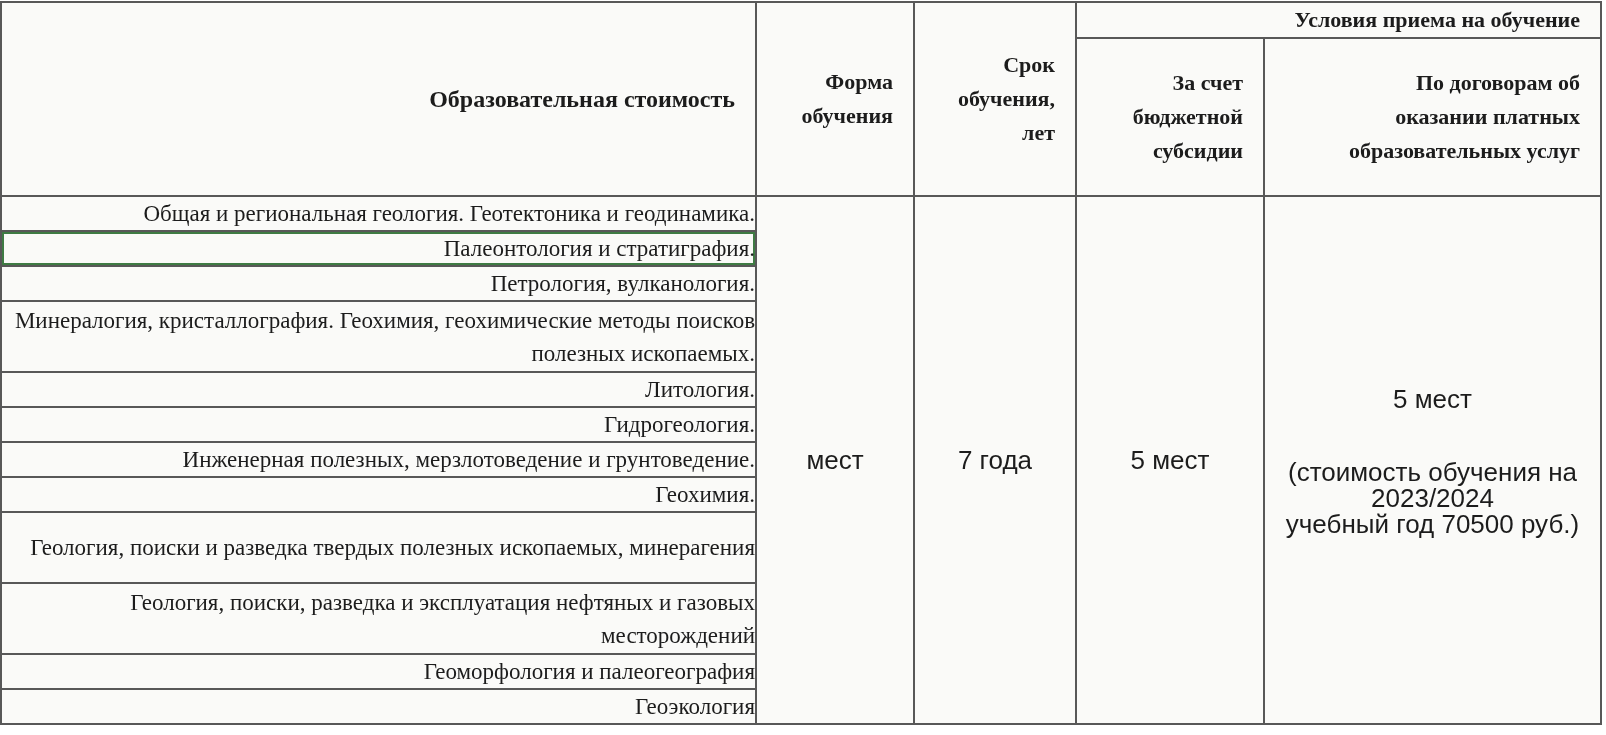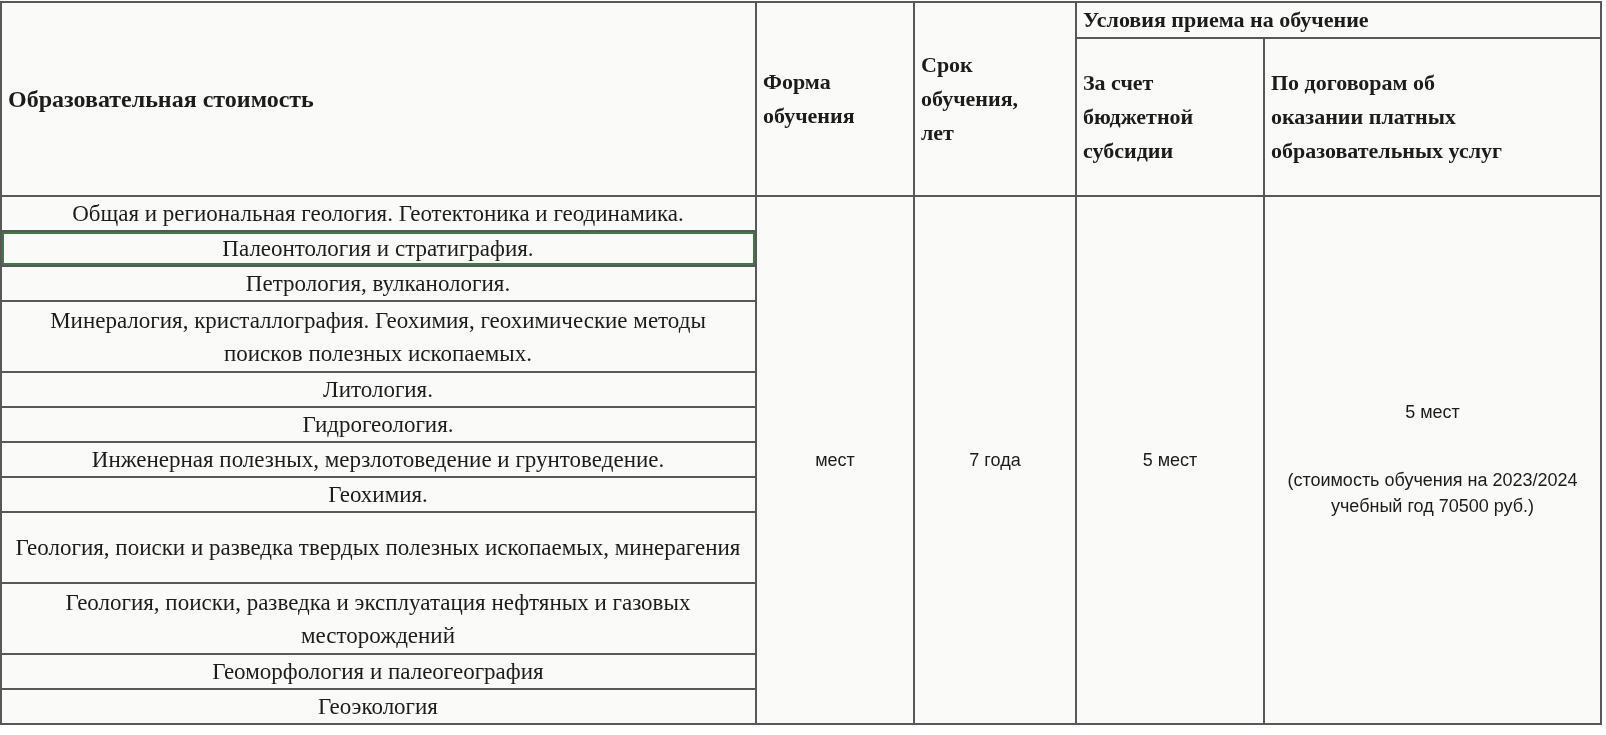--- a/index.html
+++ b/index.html
@@ -8,32 +8,32 @@
   .sheet{position:relative;width:1606px;height:735px;}
   table.adm{border-collapse:collapse;table-layout:fixed;
             width:1600px;margin:1px 0 0 0;background:#fafaf8;
             border:2px solid #8e8e8e;}
   col.c-program{width:755px;}
   col.c-form{width:158px;}
   col.c-duration{width:162px;}
   col.c-budget{width:188px;}
   col.c-paid{width:337px;}
   th,td{border:2px solid #585858;vertical-align:middle;overflow:hidden;}
-  thead th{font-weight:bold;text-align:left;font-size:22px;line-height:34px;padding:0 6px;}
+  thead th{font-weight:bold;text-align:right;font-size:22px;line-height:34px;padding:0 20px;}
   tr.hr1{height:36px;}
   tr.hr2{height:158px;}
   th.main{font-size:24px;}
   .pre{white-space:pre-line;}
   tbody tr{height:35px;}
   tbody tr.tall{height:71px;}
-  td.program{font-size:23px;line-height:33px;text-align:center;
-             padding:0 7px 0 6px;vertical-align:middle;}
+  td.program{font-size:23px;line-height:33px;text-align:right;
+             padding:0 0 0 6px;vertical-align:middle;}
   td.program.selected{box-shadow:inset 0 0 0 2px #3e7b43;margin-top:14px;}
   td.val{font-family:"Liberation Sans","DejaVu Sans",sans-serif;
-         font-size:18px;text-align:center;vertical-align:middle;padding:16px 10px;}
+         font-size:26px;text-align:center;vertical-align:middle;padding:16px 10px;}
   td.paid .gap{height:44px;}
   td.paid .note{white-space:pre-line;line-height:26px;}
 </style>
 </head>
 <body>
 
 <div class="sheet">
   <table class="adm">
     <colgroup>
       <col class="c-program">

